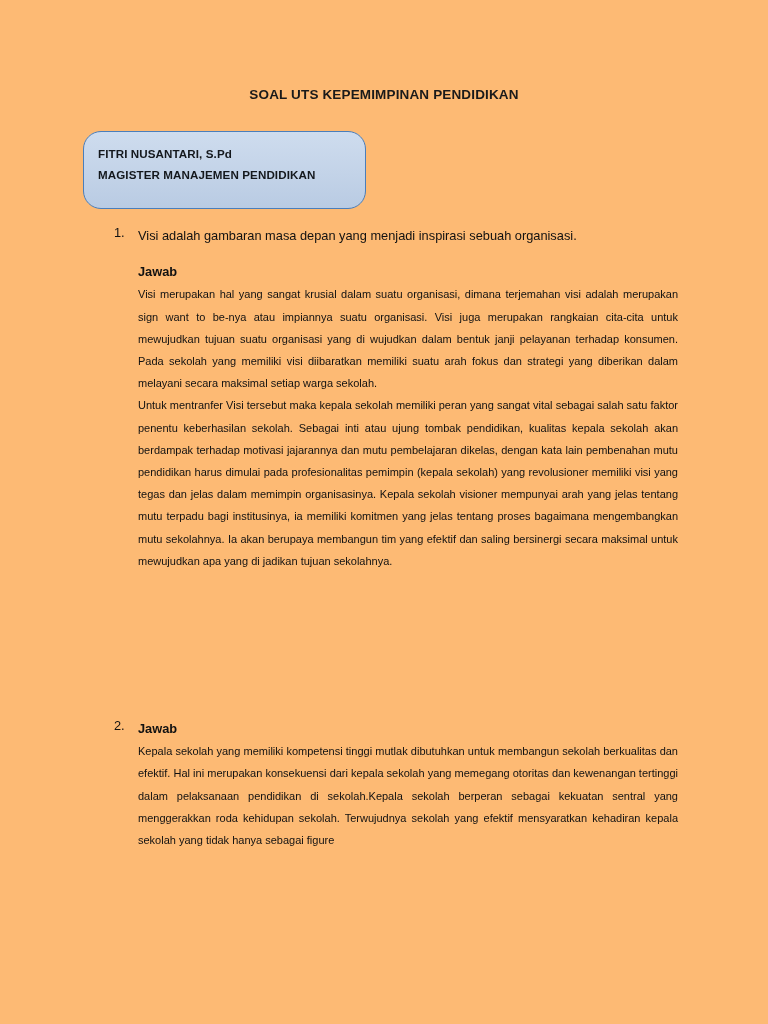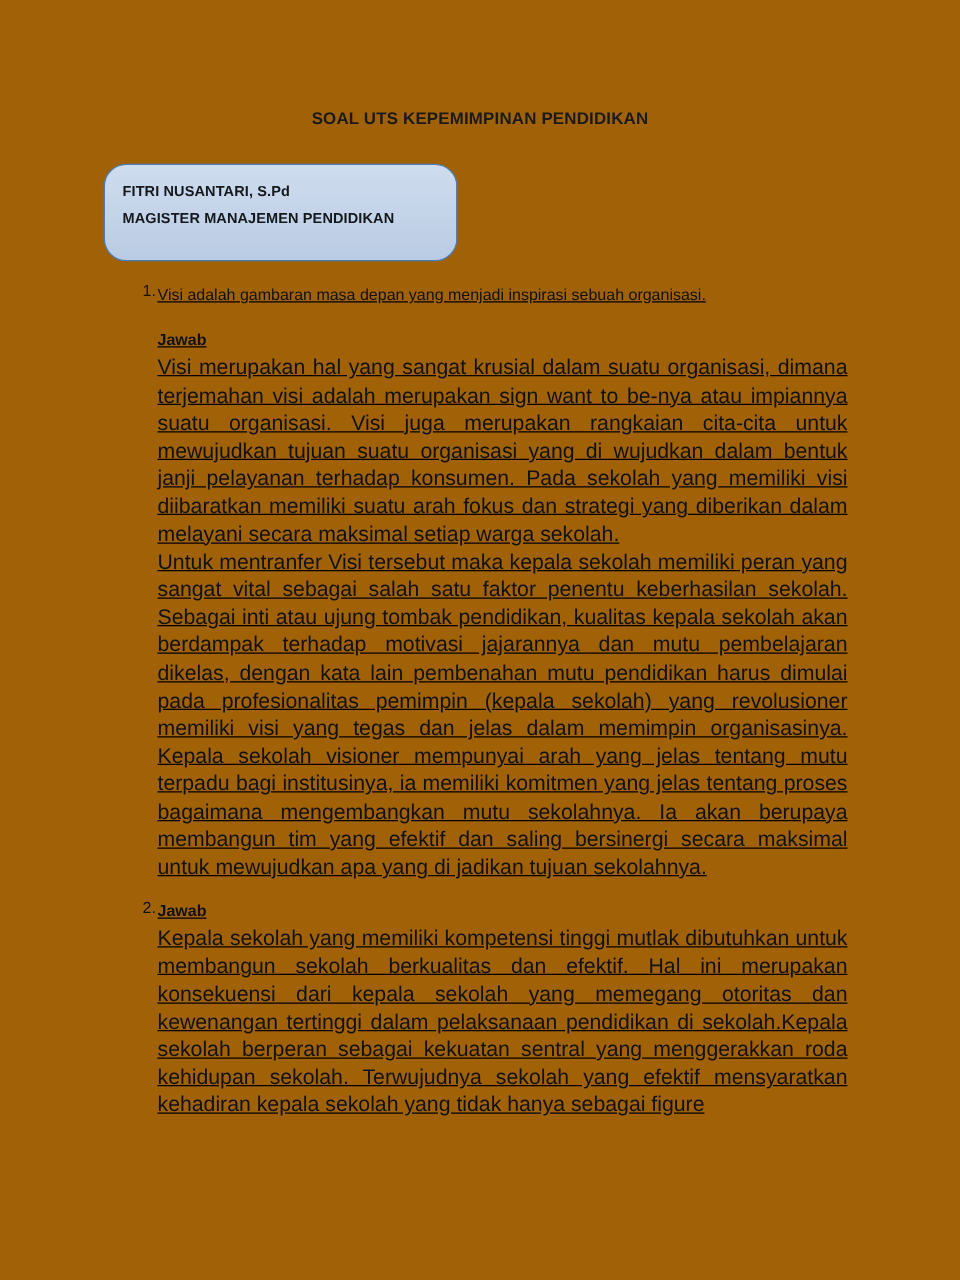--- a/index.html
+++ b/index.html
@@ -17,21 +17,21 @@
     color: #000000;
     -webkit-font-smoothing: antialiased;
   }
 
   .page {
     position: absolute;
     left: 0;
     top: 0;
     width: 768px;
     height: 1024px;
-    background: #a16207;
+    background: #fdba74;
   }
 
   
   .doc-title {
     position: absolute;
     left: 0;
     top: 87px;
     width: 768px;
     text-align: center;
     font-size: 13.5px;
@@ -77,22 +77,21 @@
   .qnum {
     position: absolute;
     left: 0;
     top: 0;
     width: 24px;
     font-size: 12.8px;
     color: #111;
     text-align: left;
   }
   .qbody {
-    margin-left: 12px;
-    text-decoration: underline;
+    margin-left: 24px;
   }
   .qtext {
     font-size: 12.8px;
     line-height: 22.2px;
     text-align: justify;
     text-justify: inter-word;
     color: #111;
     margin: 0;
   }
   .qtext.first-line-left {
@@ -100,21 +99,21 @@
   }
 
   .answer-label {
     font-size: 12.8px;
     line-height: 22.2px;
     font-weight: bold;
     color: #111;
     margin: 0;
   }
   .answer-para {
-    font-size: 17px;
+    font-size: 11px;
     line-height: 22.2px;
     text-align: justify;
     text-justify: inter-word;
     color: #111;
     margin: 0;
   }
   .gap-before-answer { height: 14px; }
 </style>
 </head>
 <body>

